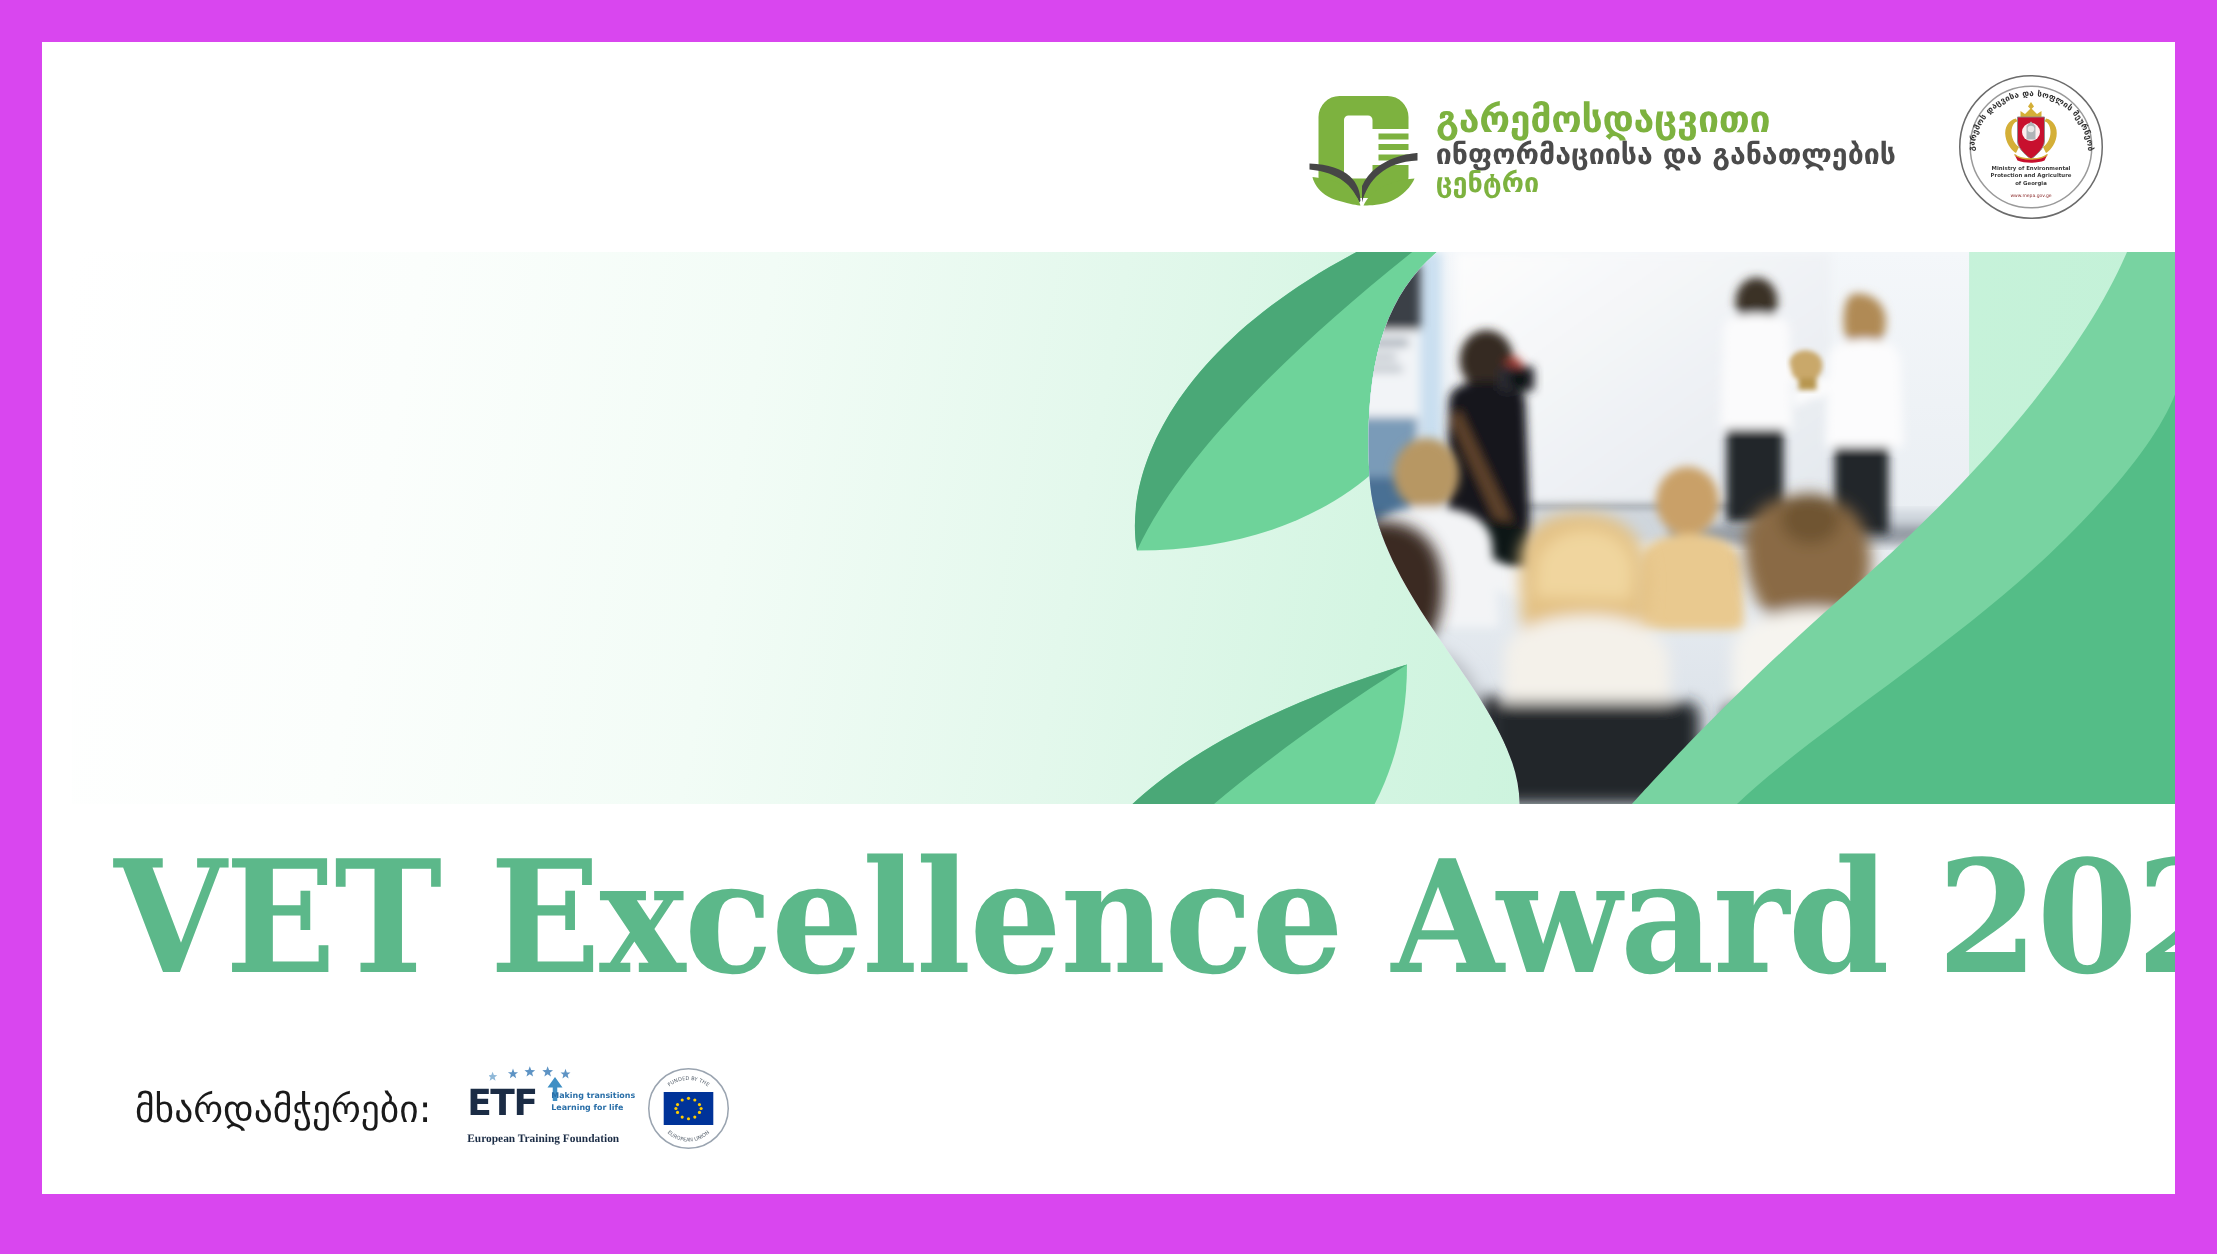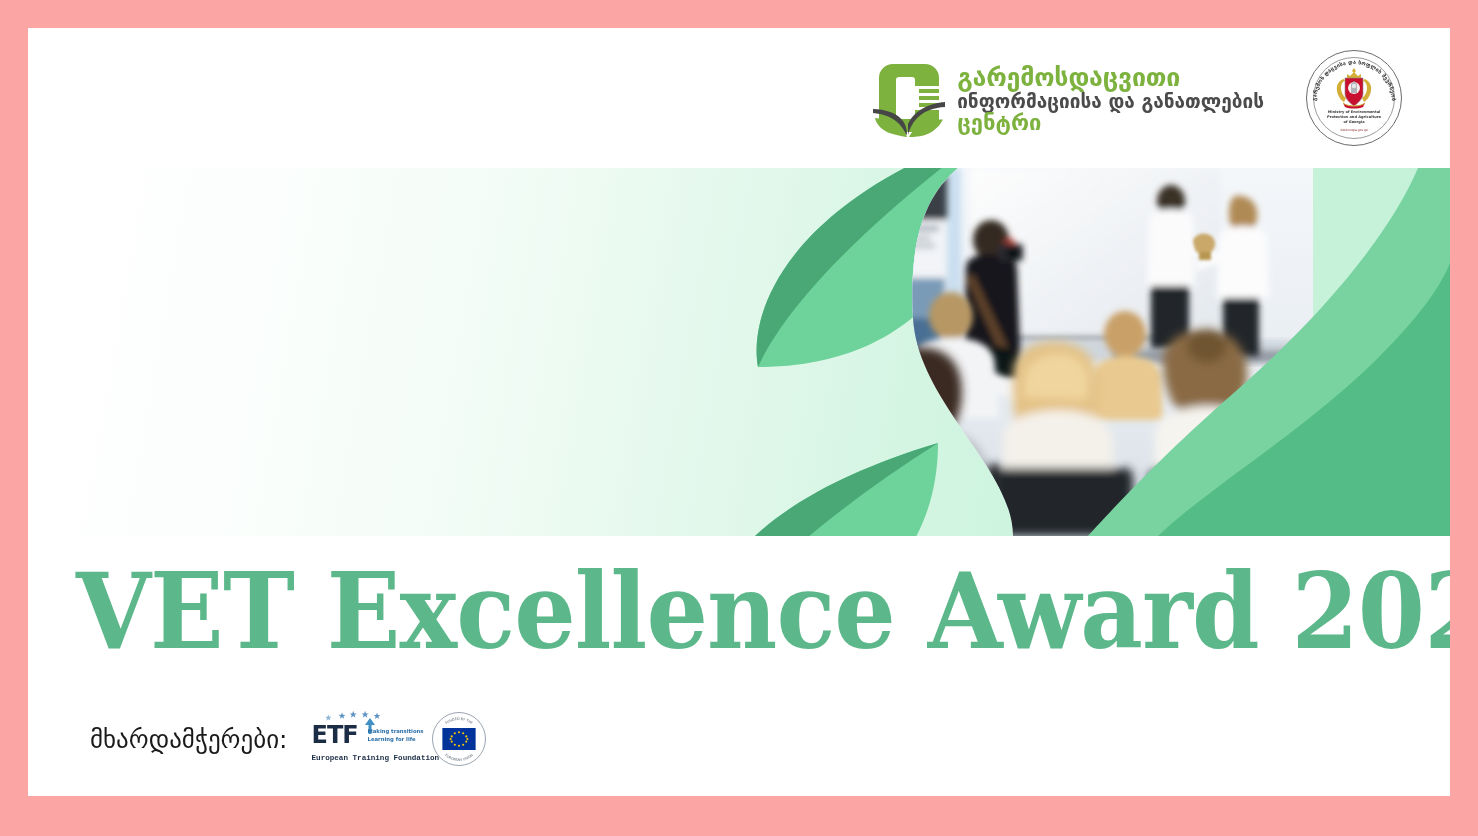--- a/index.html
+++ b/index.html
@@ -13,21 +13,21 @@
     height: 836px;
     overflow: hidden;
     font-family: "DejaVu Sans", "Liberation Sans", sans-serif;
   }
 
   
   #poster {
     position: relative;
     width: 1478px;
     height: 836px;
-    background: #fca5a5;
+    background: #d946ef;
     box-sizing: border-box;
   }
   #card {
     position: absolute;
     left: 28px;
     top: 28px;
     width: 1422px;
     height: 768px;
     background: #ffffff;
     overflow: hidden;
@@ -79,21 +79,21 @@
     font-family: "DejaVu Sans", sans-serif;
     font-size: 19px;
     font-weight: bold;
     color: #4b4b4b;
     display: block;
     white-space: nowrap;
     margin-top: 2px;
   }
   .eiec-l3 {
     font-family: "DejaVu Sans", sans-serif;
-    font-size: 22px;
+    font-size: 18px;
     font-weight: bold;
     color: #7db23f;
     display: block;
     white-space: nowrap;
     margin-top: 1px;
   }
 
   
   .seal {
     width: 96px;
@@ -279,21 +279,21 @@
     font-size: 5.3px;
     line-height: 1.6;
     color: #2a6fa8;
     font-weight: bold;
     white-space: nowrap;
   }
   .etf-full {
     position: absolute;
     left: 0;
     top: 44px;
-    font-family: Liberation Mono, monospace;
+    font-family: Liberation Serif, serif;
     font-weight: bold;
     font-size: 7.6px;
     color: #1b2c45;
     white-space: nowrap;
   }
   .eu-seal {
     position: relative;
     width: 54px;
     height: 54px;
     flex: none;

